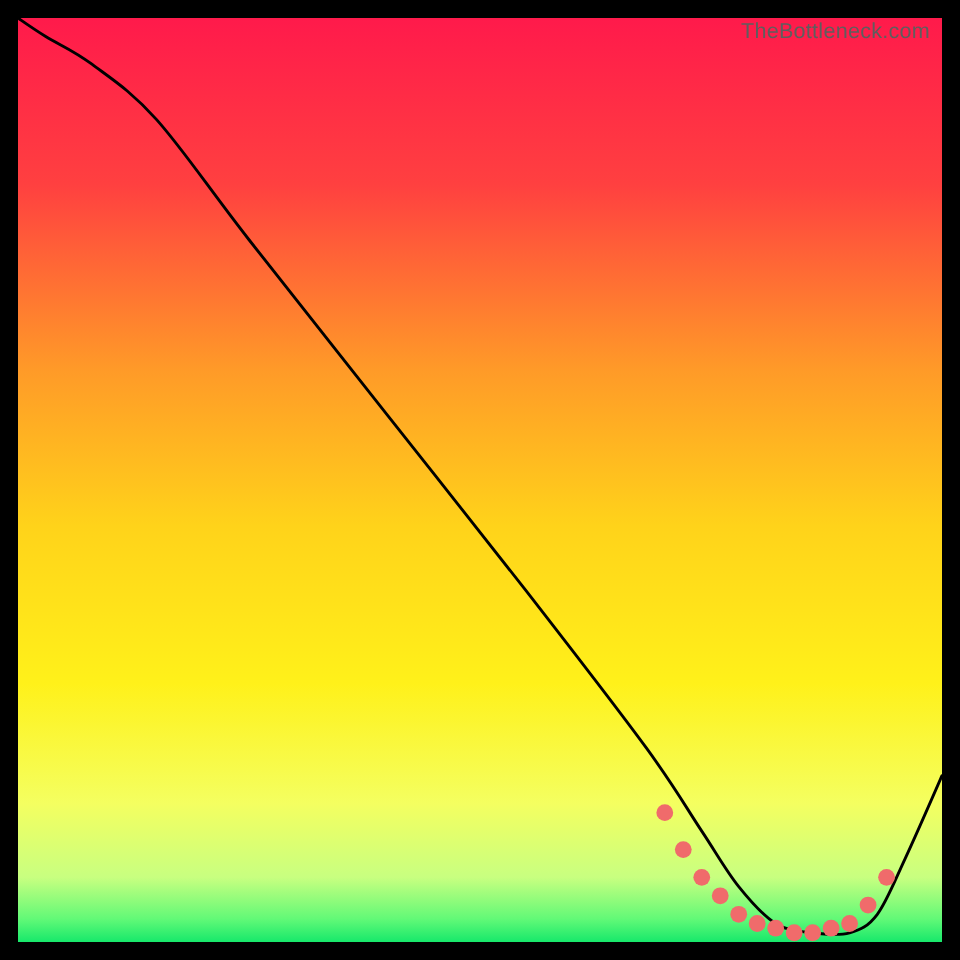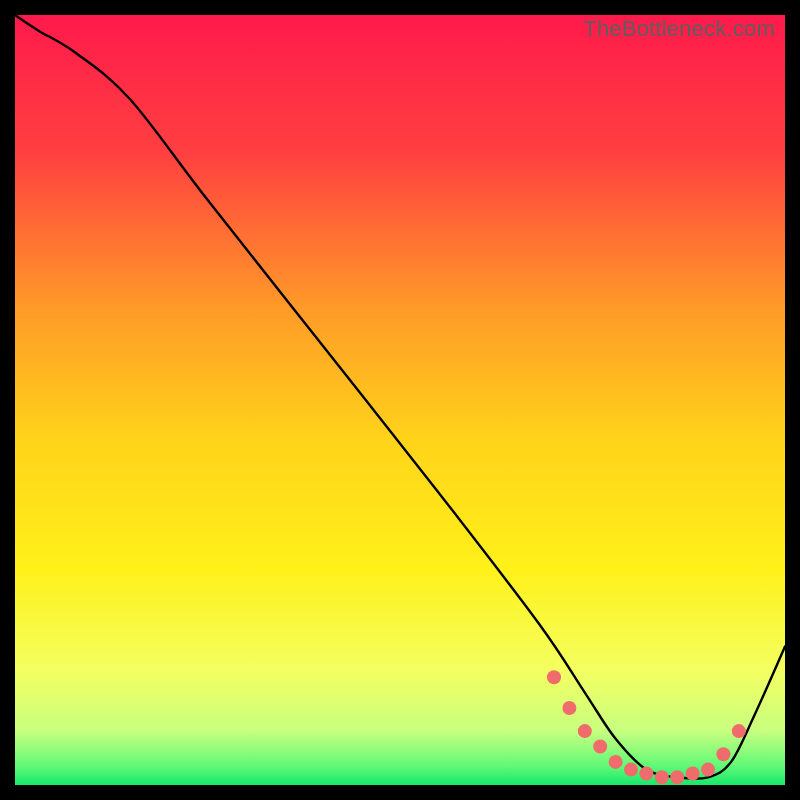--- a/index.html
+++ b/index.html
@@ -17,21 +17,21 @@
     top: 15px;
     width: 770px;
     height: 770px;
     background: #000000;
   }
   .watermark {
     position: absolute;
     top: 1px;
     right: 10px;
     color: #5e5e5e;
-    font-size: 22px;
+    font-size: 18px;
     font-weight: 400;
     letter-spacing: 0.2px;
     user-select: none;
   }
   svg {
     display: block;
   }
 </style>
 </head>
 <body>

